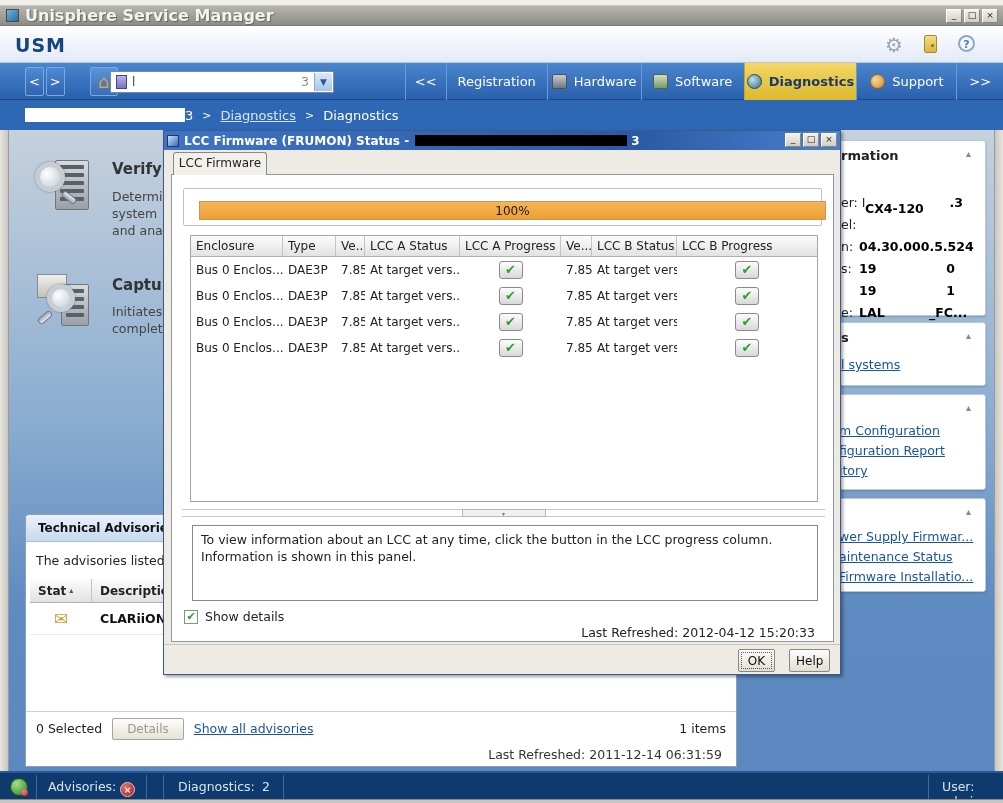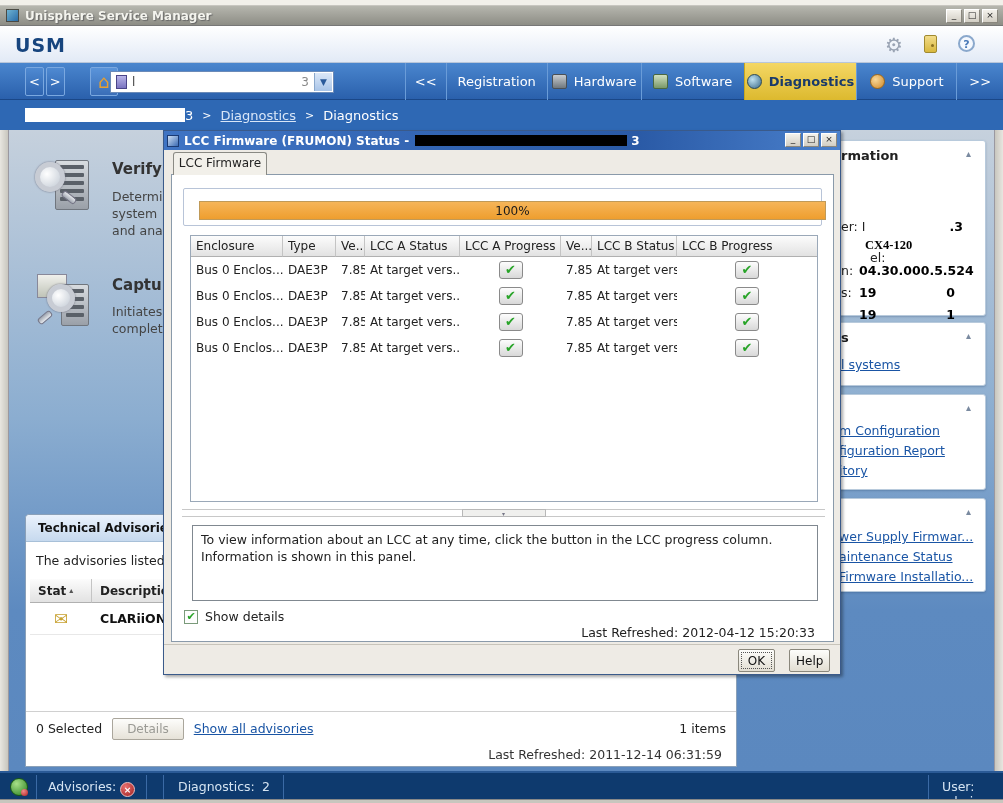--- a/index.html
+++ b/index.html
@@ -4,21 +4,21 @@
 <style>
   html,body{margin:0;padding:0;background:#e8e8e2;}
   *{box-sizing:border-box;font-family:"DejaVu Sans","Liberation Sans",sans-serif;}
   #app{position:relative;width:1003px;height:803px;overflow:hidden;background:#fff;}
   .abs{position:absolute;}
   
   .topsliver{left:0;top:0;width:1003px;height:6px;background:#f2f0ea;border-bottom:1px solid #c8c6c0;}
   
   .titlebar{left:0;top:6px;width:1003px;height:20px;background:linear-gradient(#b6b6ae,#8d8d85);display:flex;align-items:center;padding:0 6px;border-bottom:1px solid #777;}
   .titlebar .appicon{width:13px;height:13px;background:linear-gradient(135deg,#6fb3d2,#2a6ca8);border:1px solid #4a4a44;margin-right:6px;}
-  .titlebar .ttl{color:#f4f4ee;font-size:12px;font-weight:bold;text-shadow:1px 1px 1px #666;}
+  .titlebar .ttl{color:#f4f4ee;font-size:16px;font-weight:bold;text-shadow:1px 1px 1px #666;}
   .winbtn{width:16px;height:14px;background:linear-gradient(#f4f2ec,#d2cec4);border:1px solid #8a877e;border-top-color:#fff;border-left-color:#fff;font-size:9px;line-height:11px;text-align:center;color:#222;margin-left:2px;}
   .wincontrols{position:absolute;right:5px;top:3px;display:flex;}
   
   .header{left:0;top:26px;width:1003px;height:37px;background:linear-gradient(#ffffff,#e2eaf6);border-bottom:1px solid #b8c6da;}
   .usmlogo{position:absolute;left:15px;top:8px;font-size:19px;font-weight:bold;color:#17457e;letter-spacing:1px;}
   .hicon{position:absolute;top:7px;}
   .gear{font-size:20px;color:#9aa4b4;}
   .door{width:13px;height:18px;background:linear-gradient(#f2dc8a,#d8b83e);border:1px solid #a08a30;border-radius:2px;}
   .door:after{content:"";position:absolute;right:2px;top:8px;width:3px;height:3px;background:#8a7020;border-radius:50%;}
   .helpc{width:17px;height:17px;border:2px solid #8aa8cc;border-radius:50%;color:#4a7ab8;font-size:11px;font-weight:bold;text-align:center;line-height:15px;background:#f4f8fe;}
@@ -62,21 +62,21 @@
   .env{color:#c8a232;font-size:17px;}
   .advfoot{position:absolute;left:0;top:196px;width:100%;height:34px;border-top:1px solid #d0d0d0;display:flex;align-items:center;padding:0 10px;gap:10px;font-size:12.5px;color:#222;}
   .btn{background:linear-gradient(#fdfdfb,#e6e2d8);border:1px solid #aaa69c;border-radius:2px;font-size:12px;padding:3px 14px;color:#222;}
   .btn.disabled{color:#9a9a94;}
   .lnk{color:#1a55a5;text-decoration:underline;font-size:12.5px;}
   .advrefresh{position:absolute;right:14px;top:232px;font-size:12.5px;color:#333;}
   
   .spanel{left:750px;width:236px;background:#fff;border:1px solid #b8cadc;border-radius:3px;box-shadow:0 1px 2px rgba(40,70,110,.3);}
   .sphead{position:absolute;left:90px;top:7px;font-size:13px;font-weight:bold;color:#222;}
   .collapse{position:absolute;right:14px;top:7px;color:#7a8aa0;font-size:10px;}
-  .sline{position:absolute;font-size:12.5px;color:#222;margin-top:24px;}
+  .sline{position:absolute;font-size:12.5px;color:#222;}
   .sval{font-weight:bold;color:#000;}
   .slink{position:absolute;font-size:12.5px;}
   
   .dialog{left:163px;top:130px;width:678px;height:545px;background:#eeebe5;border:1px solid #3a5a8a;box-shadow:2px 2px 3px rgba(0,0,0,.35);z-index:10;}
   .dtitle{position:absolute;left:0;top:0;width:100%;height:19px;background:linear-gradient(90deg,#3f74c4,#2a5aa6 70%,#4a80cc);display:flex;align-items:center;padding:0 3px;}
   .dtitle .dicon{width:12px;height:12px;background:linear-gradient(135deg,#cfe0f4,#3a6ab4);border:1px solid #1a3a74;margin-right:5px;}
   .dtitle .dttext{color:#fff;font-size:12px;font-weight:bold;white-space:nowrap;}
   .redactb{display:inline-block;background:#000;width:212px;height:11px;margin:0 4px 0 6px;}
   .dwinbtns{position:absolute;right:3px;top:2px;display:flex;}
   .dtab{position:absolute;left:9px;top:21px;width:94px;height:23px;background:#f2f0ea;border:1px solid #8a8a84;border-bottom:none;border-radius:3px 3px 0 0;font-size:12px;color:#222;text-align:center;line-height:21px;z-index:2;}
@@ -231,22 +231,22 @@
       <span style="margin-left:auto;">1 items</span>
     </div>
     <div class="advrefresh">Last Refreshed: 2011-12-14 06:31:59</div>
   </div>
 
   <div class="abs spanel" style="top:140px;height:176px;">
     <span class="sphead">rmation</span>
     <span class="collapse">▴</span>
     <span class="sline" style="left:90px;top:54px;">er: I</span>
     <span class="sline sval" style="right:22px;top:54px;">.3</span>
-    <span class="sline" style="left:90px;top:85px;padding-left:29px;">el:</span>
-    <span class="sline sval" style="left:114px;top:73px;font-family:Liberation Serif, serif;">CX4-120</span>
+    <span class="sline" style="left:90px;top:76px;">el:</span>
+    <span class="sline sval" style="left:114px;top:60px;">CX4-120</span>
     <span class="sline" style="left:90px;top:98px;">n:</span>
     <span class="sline sval" style="left:108px;top:98px;">04.30.000.5.524</span>
     <span class="sline" style="left:90px;top:120px;">s:</span>
     <span class="sline sval" style="left:108px;top:120px;">19</span>
     <span class="sline sval" style="right:30px;top:120px;">0</span>
     <span class="sline sval" style="left:108px;top:142px;">19</span>
     <span class="sline sval" style="right:30px;top:142px;">1</span>
     <span class="sline" style="left:90px;top:164px;">e:</span>
     <span class="sline sval" style="left:108px;top:164px;">LAL</span>
     <span class="sline sval" style="left:178px;top:164px;">_FC...</span>

